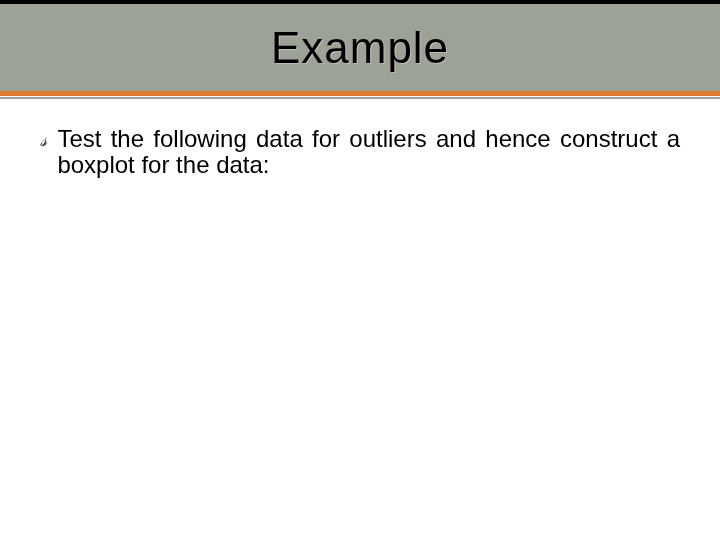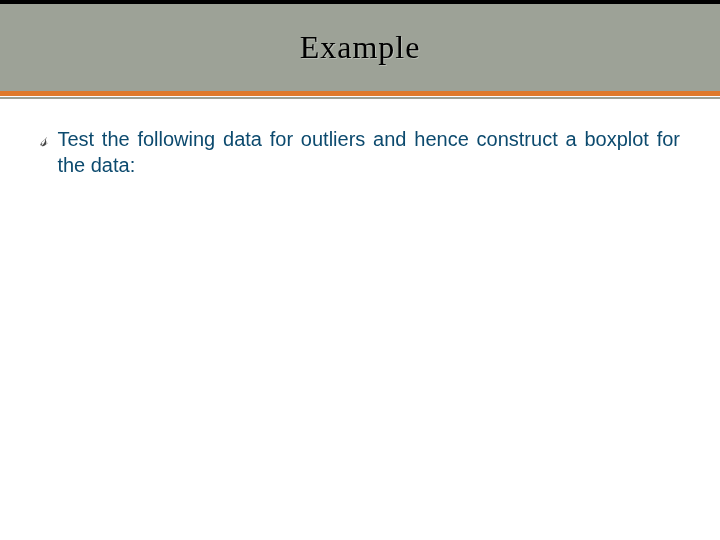--- a/index.html
+++ b/index.html
@@ -24,24 +24,24 @@
     .header-bar::after {
       content: "";
       position: absolute;
       bottom: -8px;
       left: 0;
       right: 0;
       height: 2px;
       background: #9da297;
     }
     .title {
-      font-size: 32px;
+      font-size: 44px;
       font-weight: 400;
       color: #000000;
-      font-family: Liberation Serif, serif;
+      font-family: Liberation Sans, sans-serif;
       text-shadow: 1px 1px 0 rgba(255,255,255,0.3);
       letter-spacing: 1px;
     }
     .content {
       padding: 30px 40px 20px 40px;
     }
     .bullet-item {
       display: flex;
       align-items: flex-start;
       gap: 10px;
@@ -50,23 +50,23 @@
     .bullet-icon {
       flex: 0 0 auto;
       font-family: Georgia, serif;
       font-size: 20px;
       line-height: 26px;
       color: #444;
       font-style: italic;
       margin-top: 0px;
     }
     .bullet-text {
-      font-size: 20px;
+      font-size: 24px;
       line-height: 26px;
-      color: #0c4a6e;
+      color: #000000;
       text-align: justify;
     }
     .data-text {
       font-size: 20px;
       line-height: 26px;
       color: #000000;
       margin-left: 42px;
       text-align: justify;
       letter-spacing: 0.5px;
       word-spacing: 2px;

